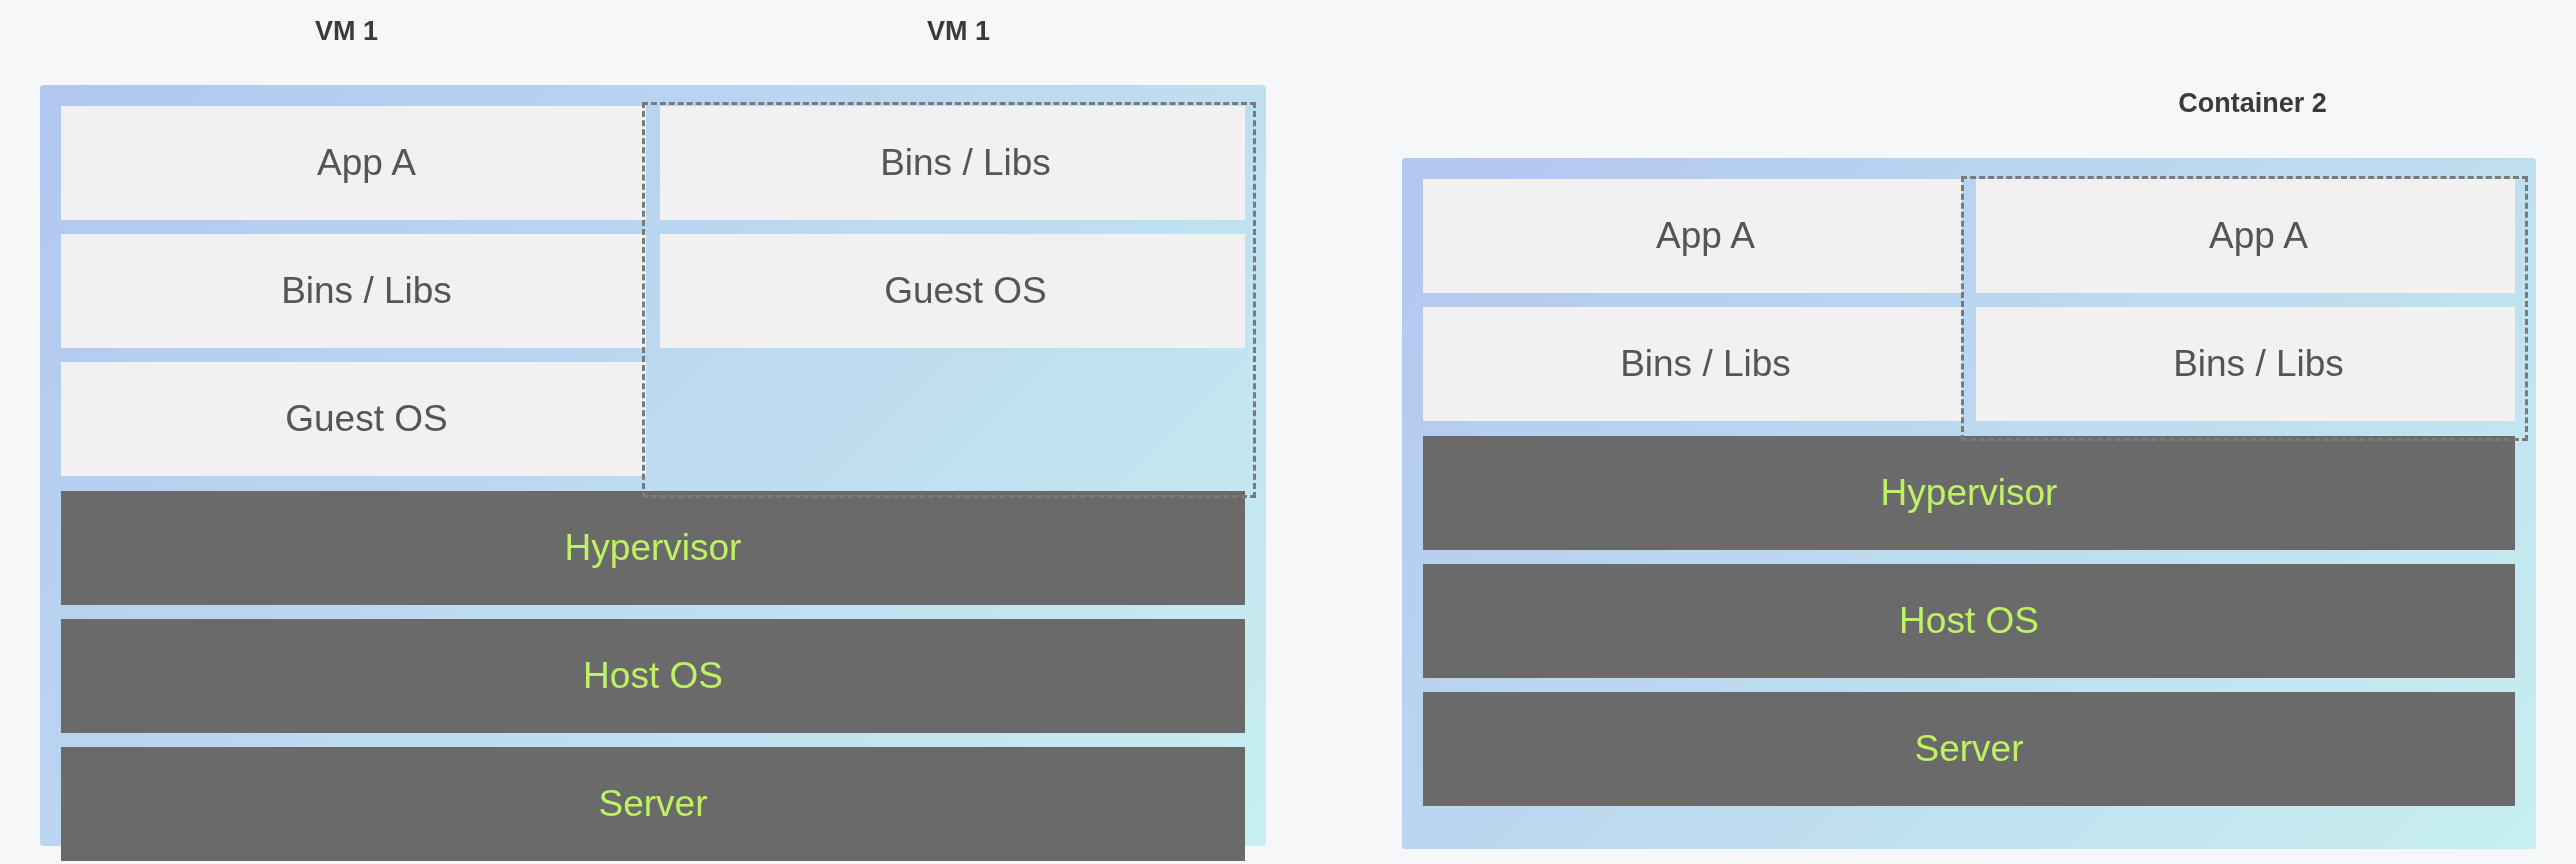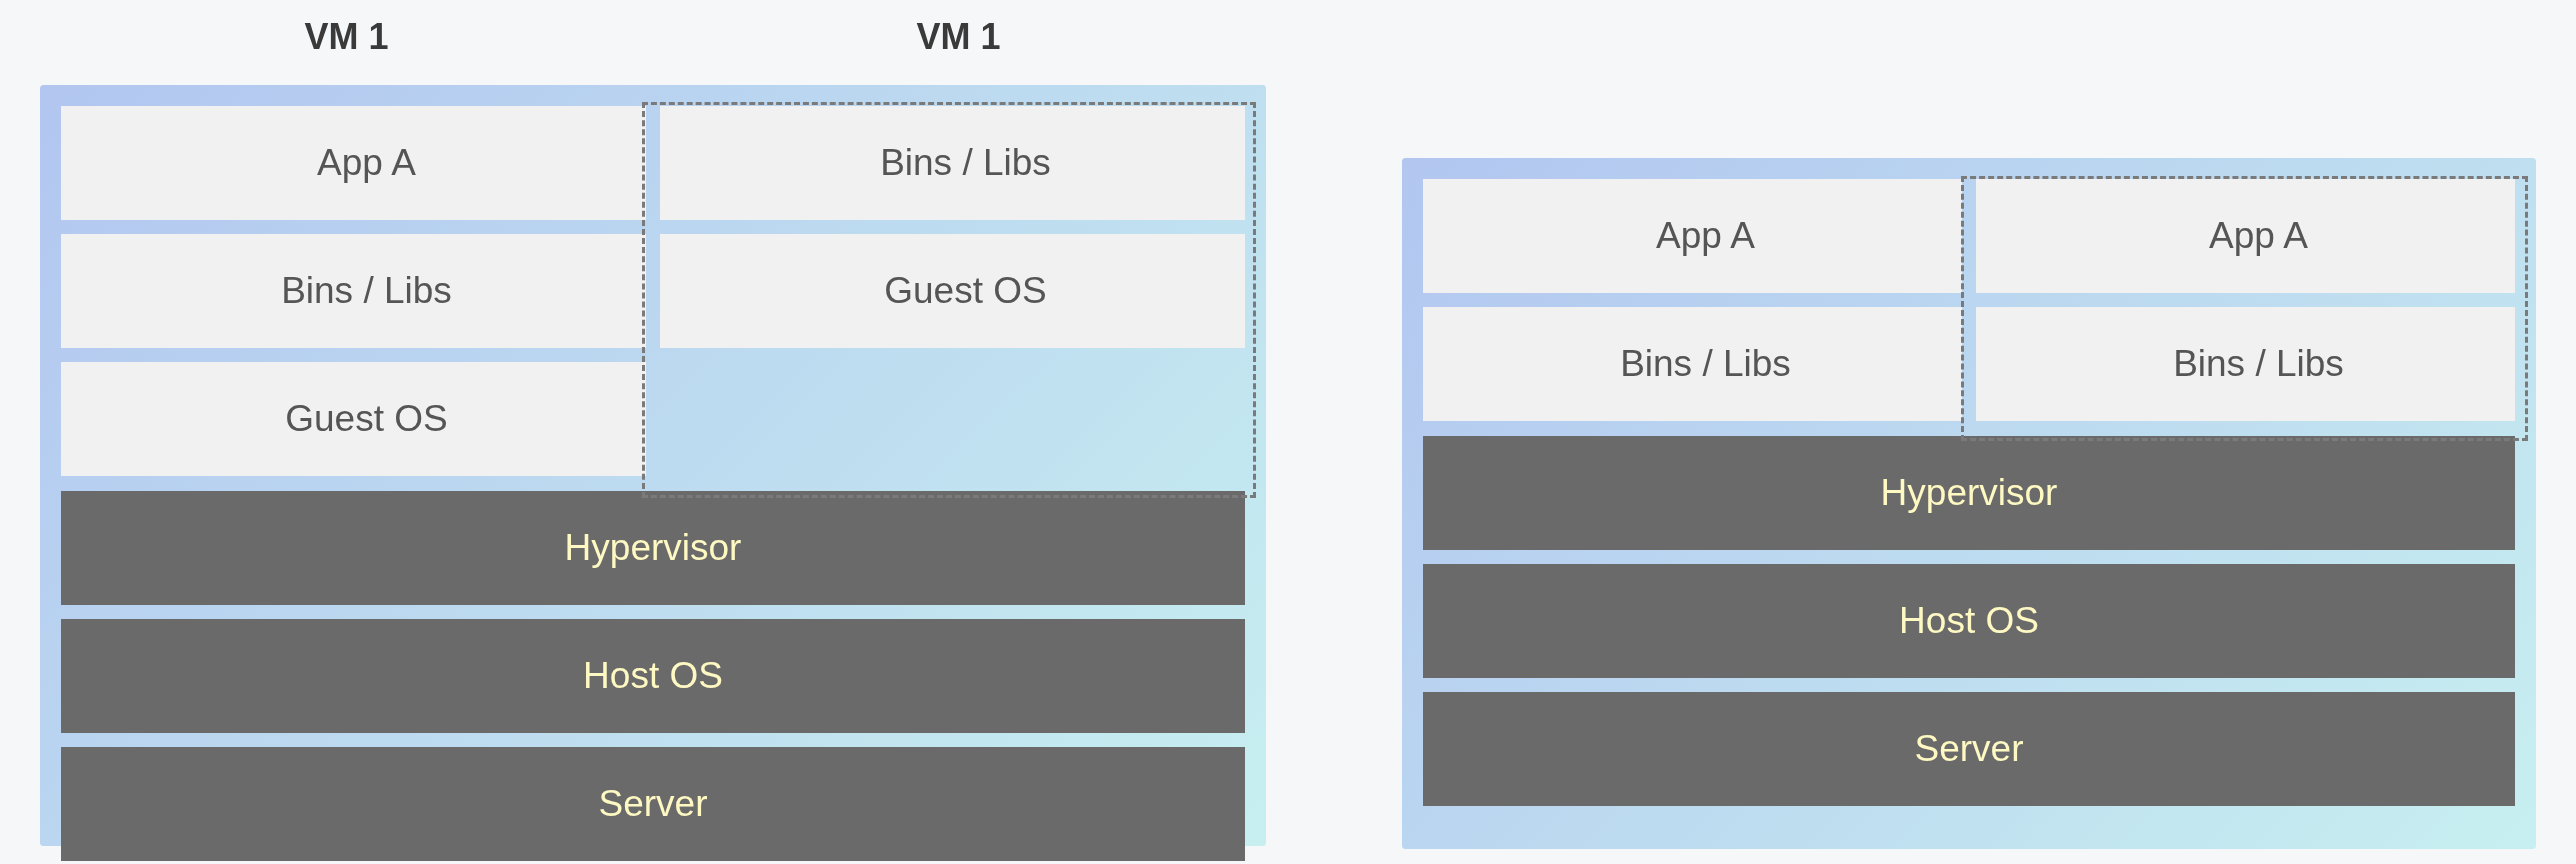--- a/index.html
+++ b/index.html
@@ -34,21 +34,21 @@
     }
     .panel-right {
       left: 1402px;
       width: 1134px;
       height: 691px;
       top: 158px;
       background: linear-gradient(135deg, #b2c6f0 0%, #c7eff0 100%);
     }
     .header-label {
       position: absolute;
-      font-size: 36px;
+      font-size: 27px;
       font-weight: 600;
       color: #3a3a3a;
       text-align: center;
     }
     .label-vm1 { left: 40px; width: 613px; top: 16px; }
     .label-vm2 { left: 652px; width: 613px; top: 16px; }
     .label-c1 { left: 1402px; width: 567px; top: 88px; }
     .label-c2 { left: 1969px; width: 567px; top: 88px; }
 
     .upper-grid {
@@ -71,21 +71,21 @@
       display: flex;
       align-items: center;
       justify-content: center;
       font-size: 37px;
       color: #555;
       font-weight: 400;
       padding-left: 26px;
     }
     .dark-row {
       background: #6a6a6a;
-      color: #fef9c3;
+      color: #bef264;
       display: flex;
       align-items: center;
       justify-content: center;
       font-size: 37px;
       font-weight: 400;
       height: 114px;
       margin-top: 14px;
     }
     .dashed-overlay {
       position: absolute;
@@ -109,20 +109,21 @@
     }
   </style>
 </head>
 <body>
 
 <div class="canvas">
 
   <div class="header-label label-vm1">VM 1</div>
   <div class="header-label label-vm2">VM 1</div>
 
+  <div class="header-label label-c2">Container 2</div>
 
   <div class="diagram-panel panel-left">
     <div class="upper-grid left-upper">
       <div class="light-box">App A</div>
       <div class="light-box">Bins / Libs</div>
       <div class="light-box">Bins / Libs</div>
       <div class="light-box">Guest OS</div>
       <div class="light-box">Guest OS</div>
     </div>
     <div class="stack-lower">

